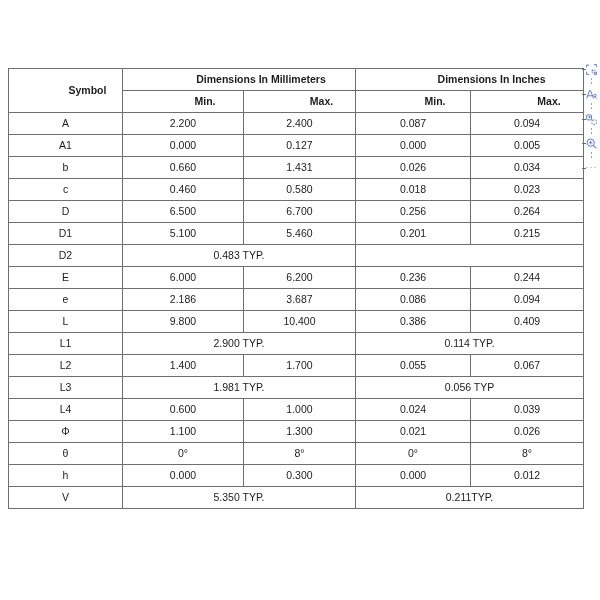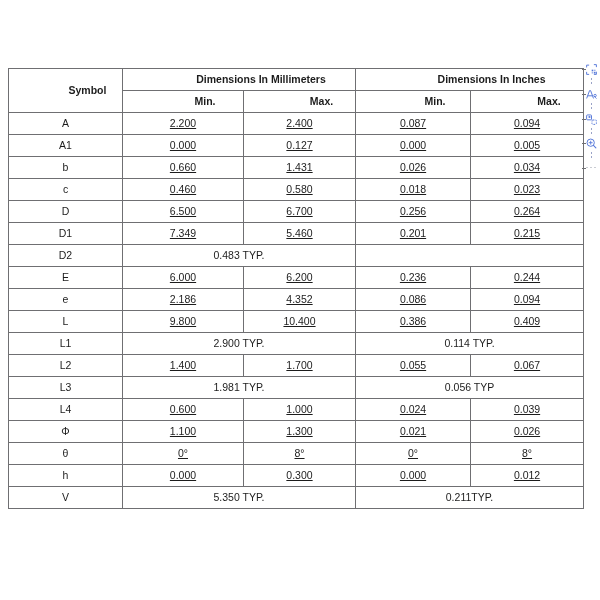--- a/index.html
+++ b/index.html
@@ -26,21 +26,21 @@
   }
   table.dim th{font-weight:700;font-size:10.5px;padding-left:44px;}
   table.dim tr.hdr-top th{height:22px;}
   table.dim tr.hdr-bot th{height:22px;margin-left:48px;}
   .col-sym{width:114px;}
   .col-mmin{width:121px;}
   .col-mmax{width:112px;}
   .col-imin{width:115px;}
   .col-imax{width:113px;}
   td.sym{font-size:10.5px;}
-  td.val{font-size:10.5px;text-decoration:underline;}
+  td.val{font-size:10.5px;}
   td.span{font-size:10.5px;margin-left:28px;}
 
   
   .tools{
     position:absolute;left:583px;top:62px;width:17px;height:112px;
     display:flex;flex-direction:column;align-items:center;
     justify-content:flex-start;
   }
   .tool-btn{
     width:15px;height:15px;display:flex;align-items:center;justify-content:center;
@@ -120,41 +120,41 @@
           </tr>
           <tr>
             <td class="sym">D</td>
             <td class="val">6.500</td>
             <td class="val">6.700</td>
             <td class="val">0.256</td>
             <td class="val">0.264</td>
           </tr>
           <tr>
             <td class="sym">D1</td>
-            <td class="val">7.349</td>
+            <td class="val">5.100</td>
             <td class="val">5.460</td>
             <td class="val">0.201</td>
             <td class="val">0.215</td>
           </tr>
           <tr>
             <td class="sym">D2</td>
             <td class="span" colspan="2">0.483 TYP.</td>
             <td class="span" colspan="2"></td>
           </tr>
           <tr>
             <td class="sym">E</td>
             <td class="val">6.000</td>
             <td class="val">6.200</td>
             <td class="val">0.236</td>
             <td class="val">0.244</td>
           </tr>
           <tr>
             <td class="sym">e</td>
             <td class="val">2.186</td>
-            <td class="val">4.352</td>
+            <td class="val">3.687</td>
             <td class="val">0.086</td>
             <td class="val">0.094</td>
           </tr>
           <tr>
             <td class="sym">L</td>
             <td class="val">9.800</td>
             <td class="val">10.400</td>
             <td class="val">0.386</td>
             <td class="val">0.409</td>
           </tr>

